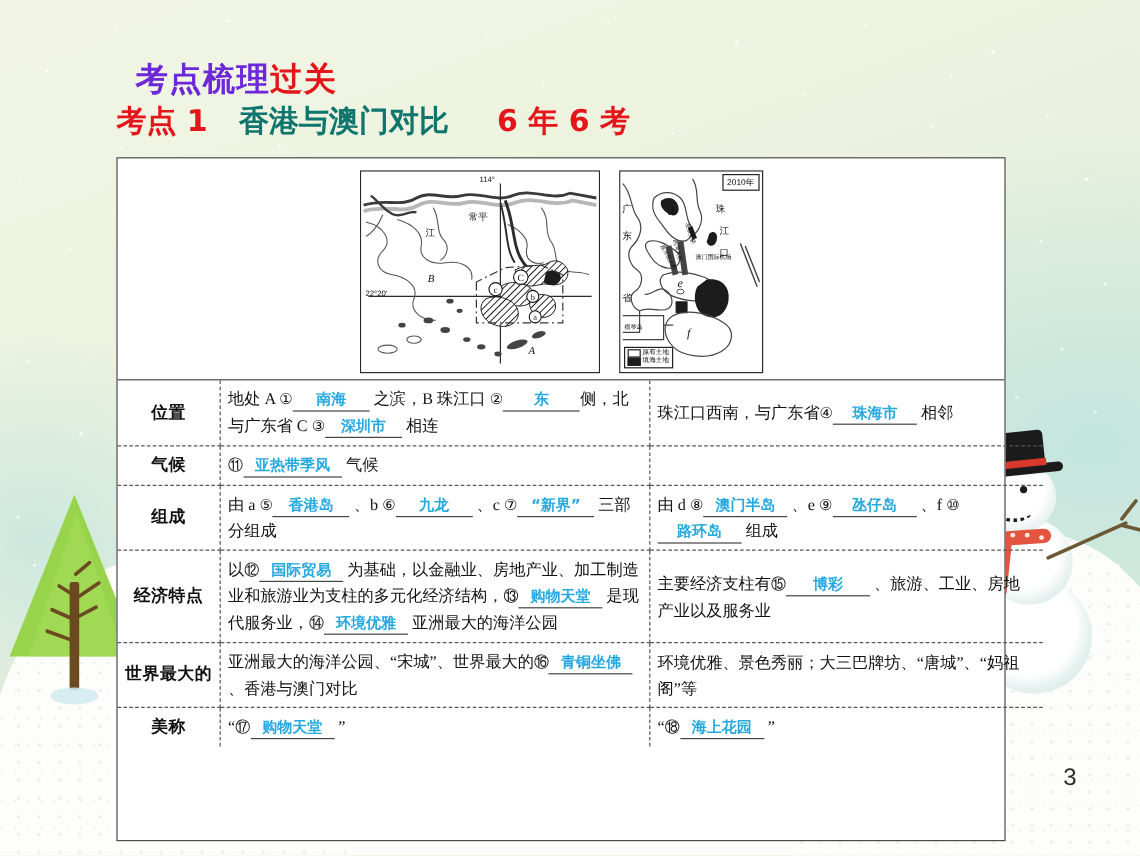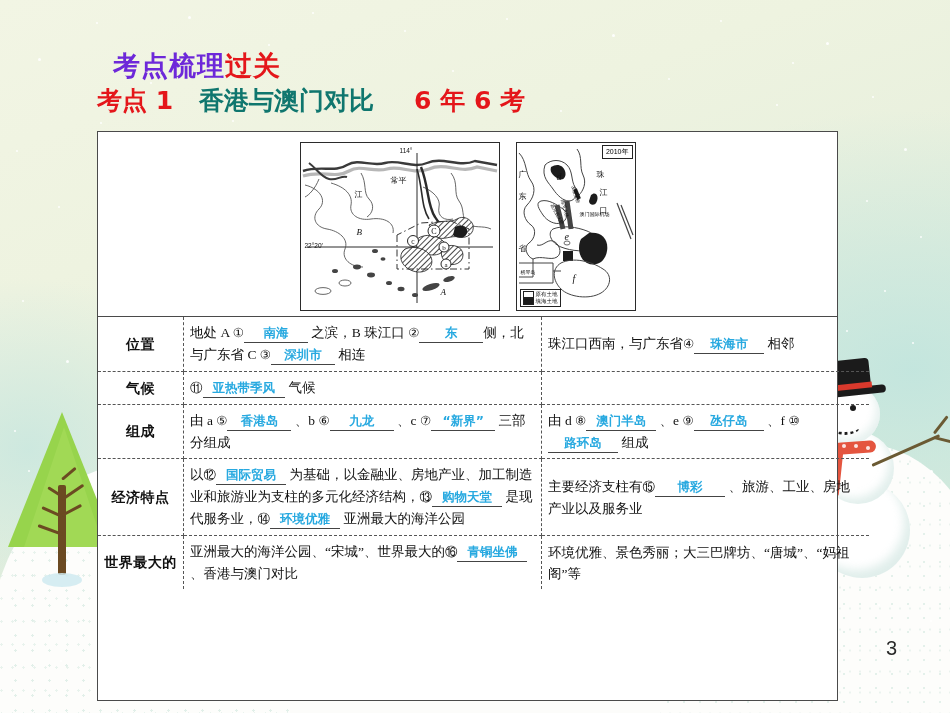--- a/index.html
+++ b/index.html
@@ -416,15 +416,20 @@
         <tr>
           <td class="rowhead">经济特点</td>
           <td class="cellL"><span>以</span><span class="num">⑫</span><span class="fill">国际贸易</span><span> 为基础，以金融业、房地产业、加工制造业和旅游业为支柱的多元化经济结构，</span><span class="num">⑬</span><span class="fill">购物天堂</span><span> 是现代服务业，</span><span class="num">⑭</span><span class="fill">环境优雅</span><span> 亚洲最大的海洋公园</span></td>
           <td class="cellR"><span>主要经济支柱有</span><span class="num">⑮</span><span class="fill">博彩</span><span> 、旅游、工业、房地产业以及服务业</span></td>
         </tr>
         <tr>
           <td class="rowhead">世界最大的</td>
           <td class="cellL"><span>亚洲最大的海洋公园、“宋城”、世界最大的</span><span class="num">⑯</span><span class="fill">青铜坐佛</span><span> 、香港与澳门对比</span></td>
           <td class="cellR"><span>环境优雅、景色秀丽；大三巴牌坊、“唐城”、“妈祖阁”等</span></td>
         </tr>
+        <tr>
+          <td class="rowhead">美称</td>
+          <td class="cellL"><span>“</span><span class="num">⑰</span><span class="fill">购物天堂</span><span> ”</span></td>
+          <td class="cellR"><span>“</span><span class="num">⑱</span><span class="fill">海上花园</span><span> ”</span></td>
+        </tr>
       </tbody>
   </table>
 </div>
 
 </body></html>

